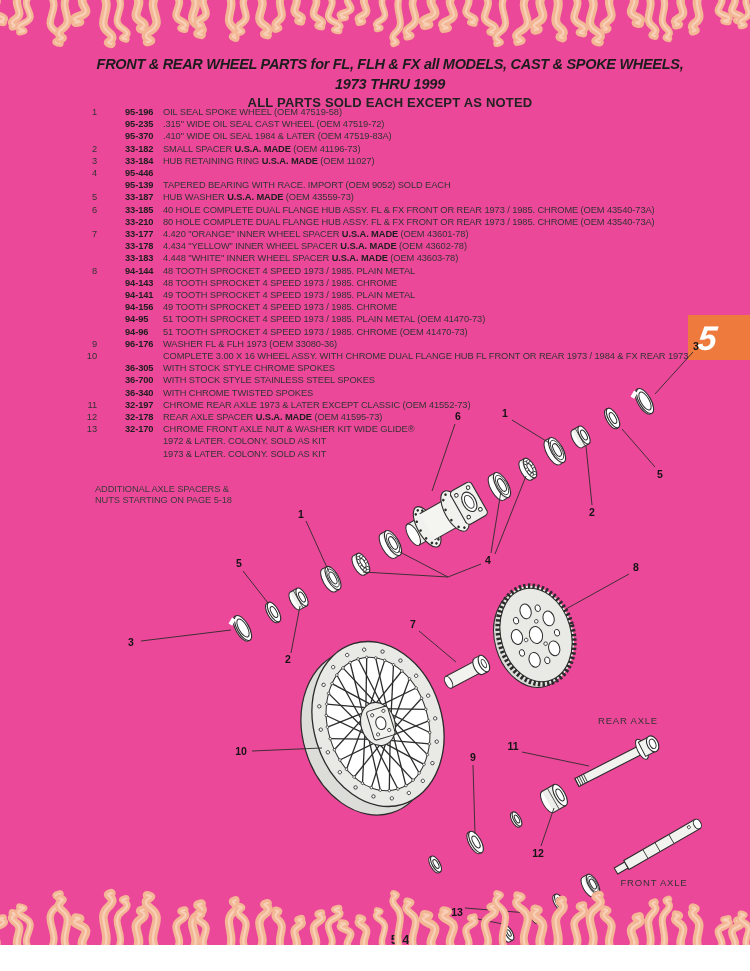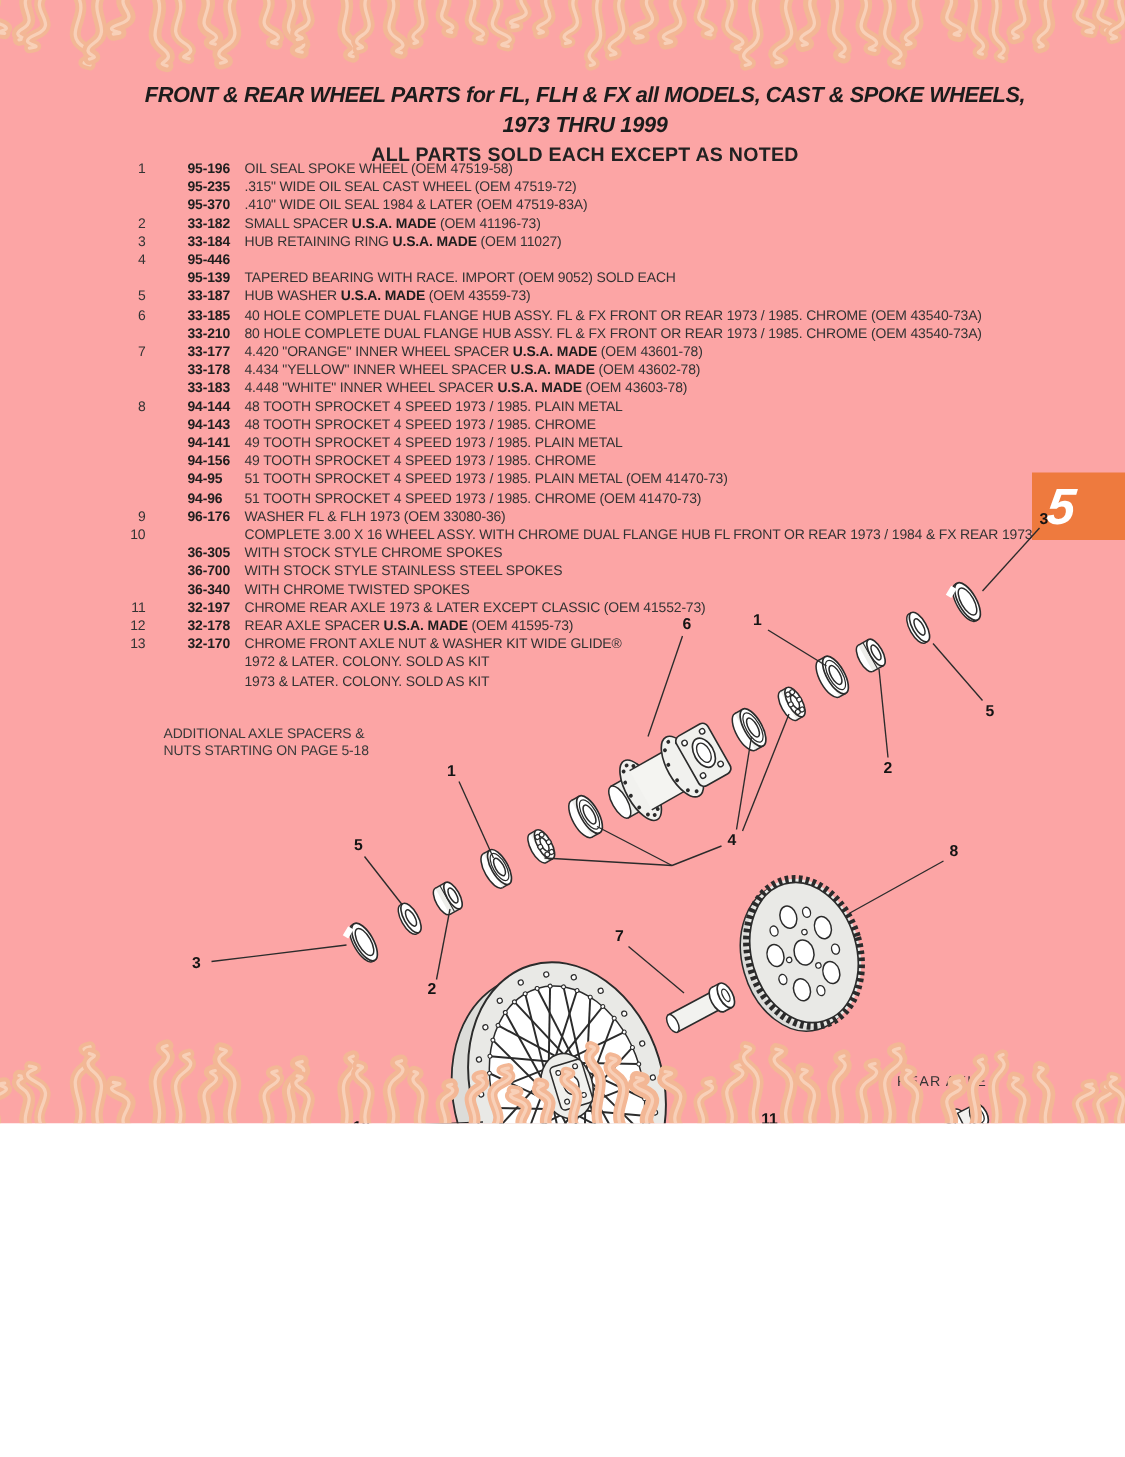--- a/index.html
+++ b/index.html
@@ -1,33 +1,33 @@
 <!DOCTYPE html>
 <html><head>
 <meta charset="utf-8">
 <style>
   html,body{margin:0;padding:0;background:#fff;}
   .page{
-    position:relative;width:750px;height:749px;margin:0 auto;background:#fca5a5;
+    position:relative;width:750px;height:945px;margin:0 auto;background:#ec4899;
     overflow:hidden;font-family:"Liberation Sans","DejaVu Sans",sans-serif;color:#2b2b2b;
   }
   .flames{position:absolute;left:0;width:750px;pointer-events:none;}
   .flames.top{top:0;height:56px;}
   .flames.bottom{bottom:0;height:80px;}
   .header{position:absolute;top:56px;left:30px;width:720px;text-align:center;}
   .title1{font-size:14.5px;font-weight:bold;font-style:italic;letter-spacing:-0.3px;color:#1c1c1c;}
   .title2{font-size:14.5px;font-weight:bold;font-style:italic;letter-spacing:-0.2px;color:#1c1c1c;margin-top:4px;}
   .subtitle{font-size:13px;font-weight:bold;letter-spacing:0.2px;color:#222;margin-top:3px;}
   .parts-list{position:absolute;top:106px;left:84px;width:620px;}
   .prow{display:flex;line-height:12.2px;font-size:9.3px;letter-spacing:-0.1px;color:#333;}
   .prow .item{width:13px;text-align:right;flex:none;color:#333;}
   .prow .part{width:38px;margin-left:28px;flex:none;font-weight:bold;color:#1e1e1e;}
   .prow .desc{flex:1;white-space:nowrap;}
   .prow .desc b{font-weight:bold;color:#1e1e1e;}
-  .note{position:absolute;top:484px;left:109px;font-size:9.3px;line-height:11.2px;color:#3a3a3a;letter-spacing:-0.1px;}
+  .note{position:absolute;top:484px;left:95px;font-size:9.3px;line-height:11.2px;color:#3a3a3a;letter-spacing:-0.1px;}
   .tab{
     position:absolute;top:315px;left:688px;width:62px;height:45px;
     display:flex;align-items:center;padding-left:10px;box-sizing:border-box;
   }
   .tab .num{font-size:34px;font-weight:bold;font-style:italic;color:#fff;transform:skewX(-6deg);line-height:1;}
   .diagram{position:absolute;top:0;left:0;width:750px;height:971px;pointer-events:none;}
   .pageno{position:absolute;top:932px;left:368px;width:72px;text-align:center;
     font-size:13px;font-weight:bold;color:#1c1c1c;letter-spacing:0.3px;}
 </style>
 </head>

